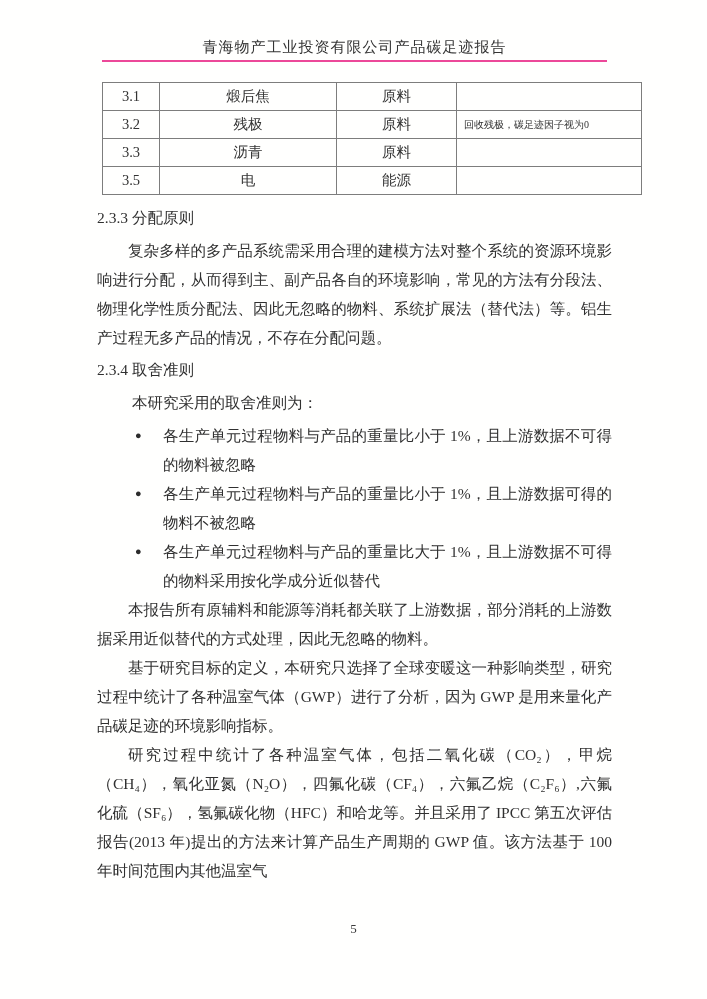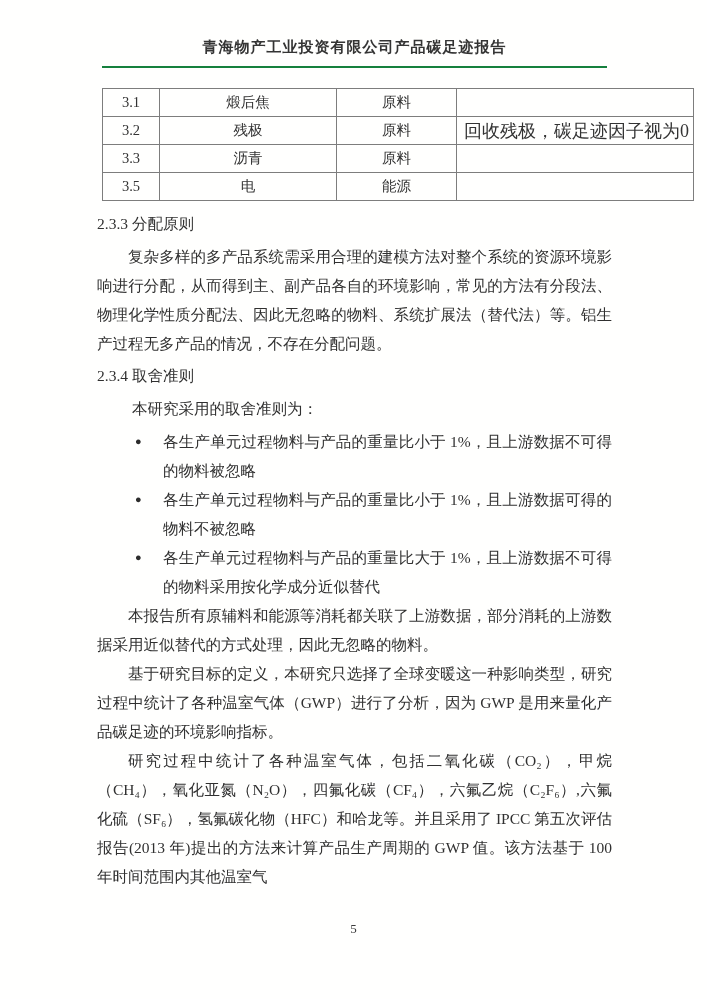--- a/index.html
+++ b/index.html
@@ -13,23 +13,22 @@
     height: 999px;
     background: #fffffe;
     overflow: hidden;
     font-family: "Liberation Serif", "DejaVu Serif", serif;
     color: #2f2f2f;
   }
   
   .header {
     margin: 38px 100px 0 102px;
     text-align: center;
-    border-bottom: 2px solid #15803d;
-    padding-bottom: 9px;
-    font-weight: bold;
+    border-bottom: 2px solid #ec4899;
+    padding-bottom: 3px;
   }
   .header-title {
     font-size: 15px;
     letter-spacing: 1px;
     color: #343434;
   }
   
   .data-table {
     margin: 20px 0 0 102px;
     border-collapse: collapse;
@@ -41,21 +40,21 @@
     border: 1px solid #7d7d7d;
     height: 27px;
     text-align: center;
     padding: 0 4px;
     overflow: hidden;
     white-space: nowrap;
   }
   .data-table td.col-note {
     text-align: left;
     padding-left: 7px;
-    font-size: 18px;
+    font-size: 10px;
   }
   .col-no    { width: 48px; }
   .col-name  { width: 168px; }
   .col-cat   { width: 111px; }
   .col-note  { width: 173px; }
   
   .content {
     margin: 8px 95px 0 97px;
     font-size: 15.5px;
     line-height: 29px;

